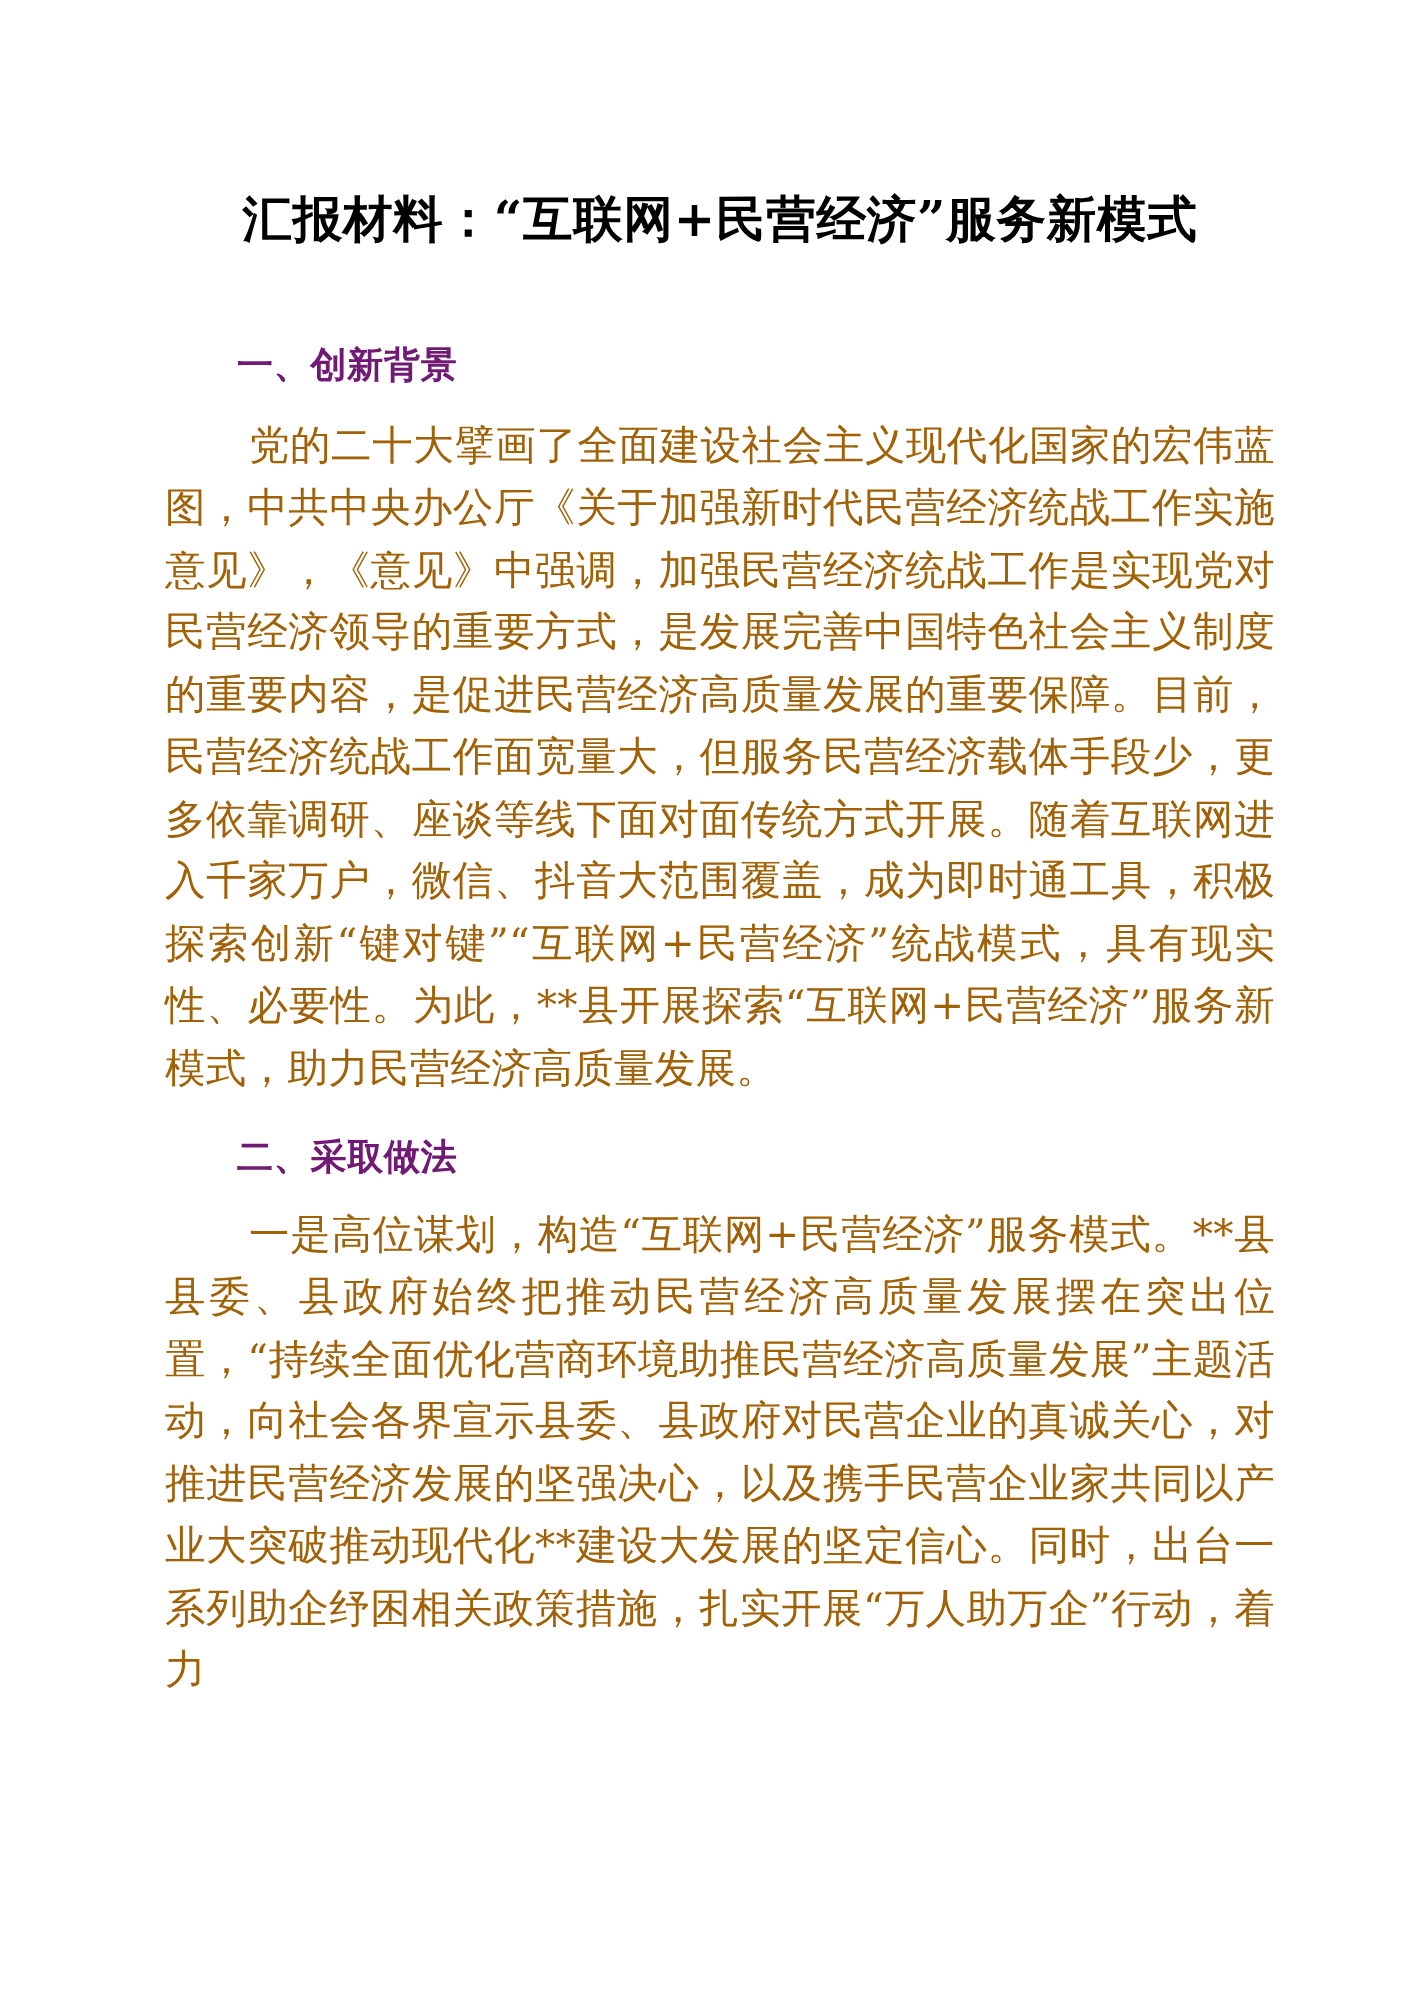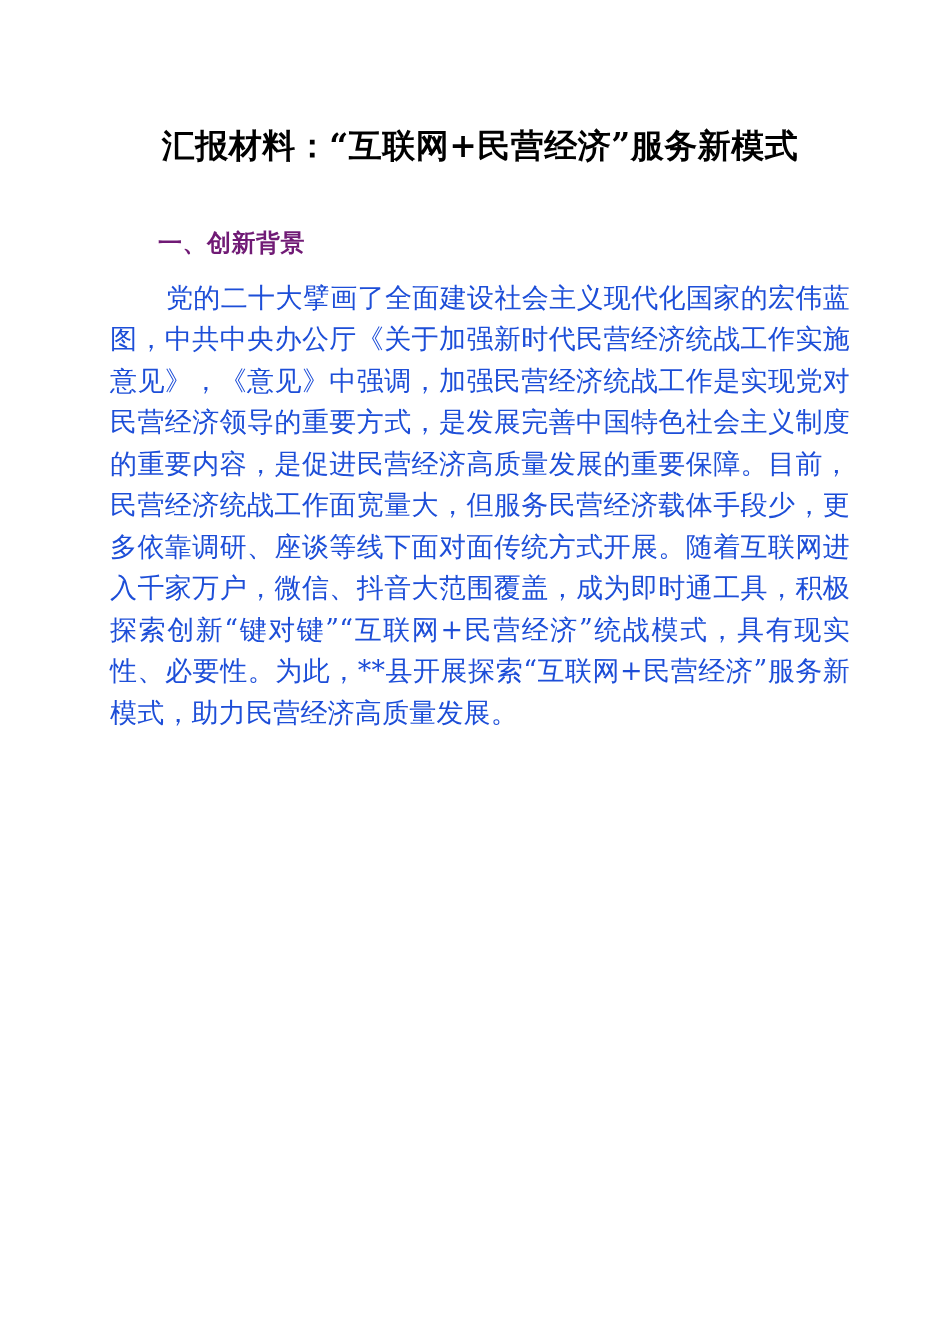--- a/index.html
+++ b/index.html
@@ -66,36 +66,38 @@
   
   .body-para {
     margin: 0;
     font-family: "DejaVu Serif", "Liberation Serif", serif;
     font-size: 27px;
     line-height: 41.5px;
     text-indent: 56px;
     text-align: justify;
     text-justify: inter-ideograph;
     letter-spacing: 0.2px;
-    color: #1d4ed8;
+    color: #a16207;
     word-break: break-all;
   }
   .para-1 { padding-top: 12px; }
   .para-2 { padding-top: 10px; }
 </style>
 </head>
 <body>
 
 <div class="page">
   <div class="content">
 
     <h1 class="doc-title">
       <span class="title-line">汇报材料：“互联网+民营经济”服务新模式</span>
     </h1>
 
     <h2 class="section-heading heading-1">一、创新背景</h2>
 
     <p class="body-para para-1">党的二十大擘画了全面建设社会主义现代化国家的宏伟蓝图，中共中央办公厅《关于加强新时代民营经济统战工作实施意见》，《意见》中强调，加强民营经济统战工作是实现党对民营经济领导的重要方式，是发展完善中国特色社会主义制度的重要内容，是促进民营经济高质量发展的重要保障。目前，民营经济统战工作面宽量大，但服务民营经济载体手段少，更多依靠调研、座谈等线下面对面传统方式开展。随着互联网进入千家万户，微信、抖音大范围覆盖，成为即时通工具，积极探索创新“键对键”“互联网+民营经济”统战模式，具有现实性、必要性。为此，**县开展探索“互联网+民营经济”服务新模式，助力民营经济高质量发展。</p>
 
+    <h2 class="section-heading heading-2">二、采取做法</h2>
 
+    <p class="body-para para-2">一是高位谋划，构造“互联网+民营经济”服务模式。**县县委、县政府始终把推动民营经济高质量发展摆在突出位置，“持续全面优化营商环境助推民营经济高质量发展”主题活动，向社会各界宣示县委、县政府对民营企业的真诚关心，对推进民营经济发展的坚强决心，以及携手民营企业家共同以产业大突破推动现代化**建设大发展的坚定信心。同时，出台一系列助企纾困相关政策措施，扎实开展“万人助万企”行动，着力</p>
 
   </div>
 </div>
 
 </body></html>

